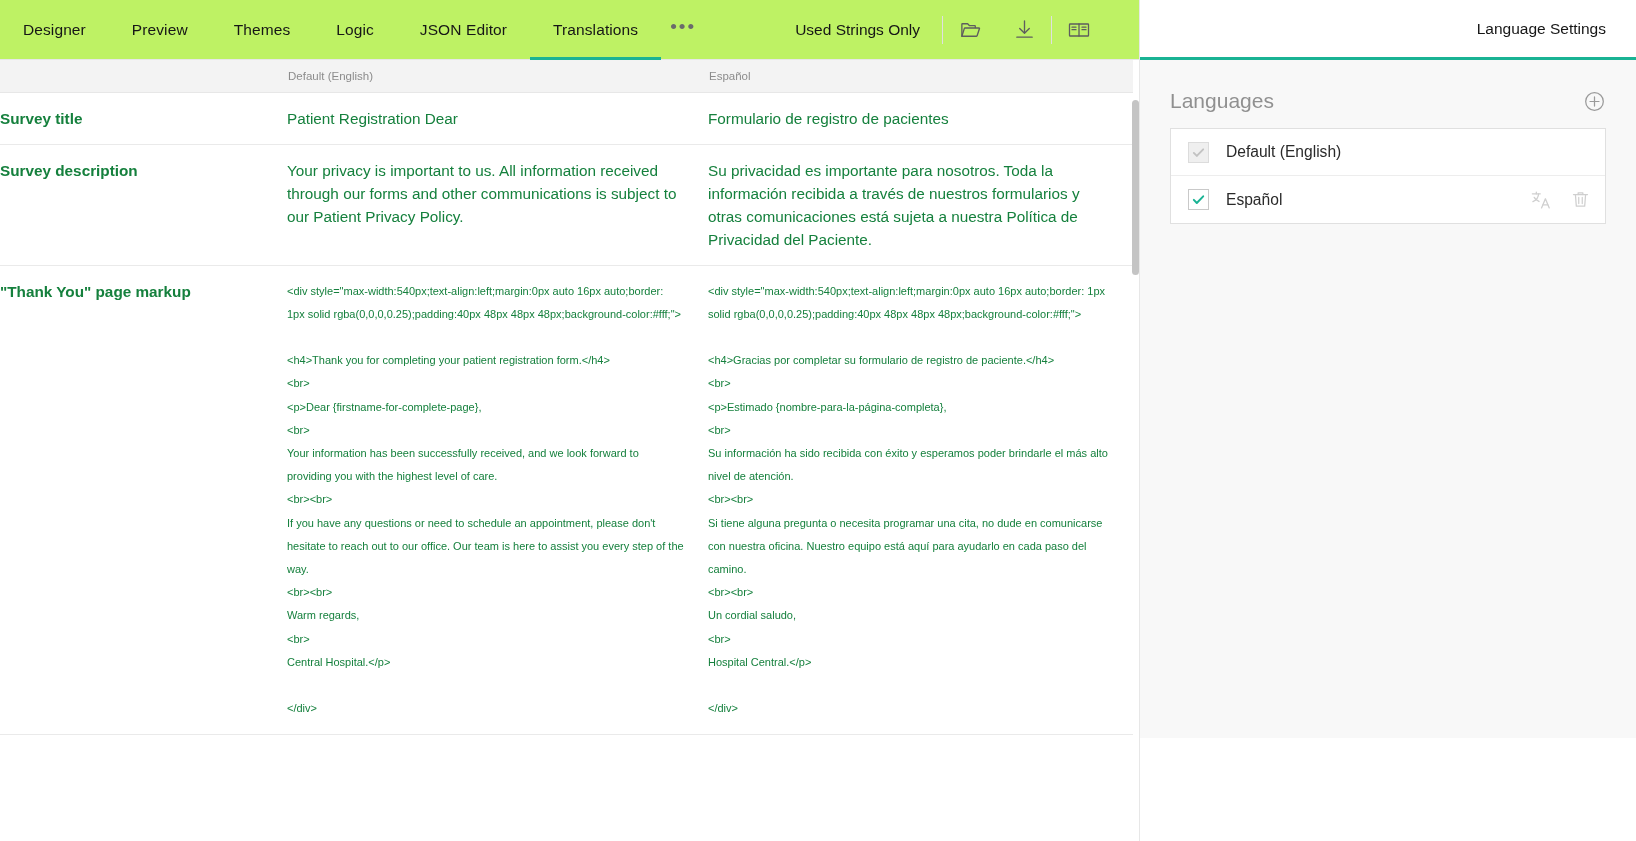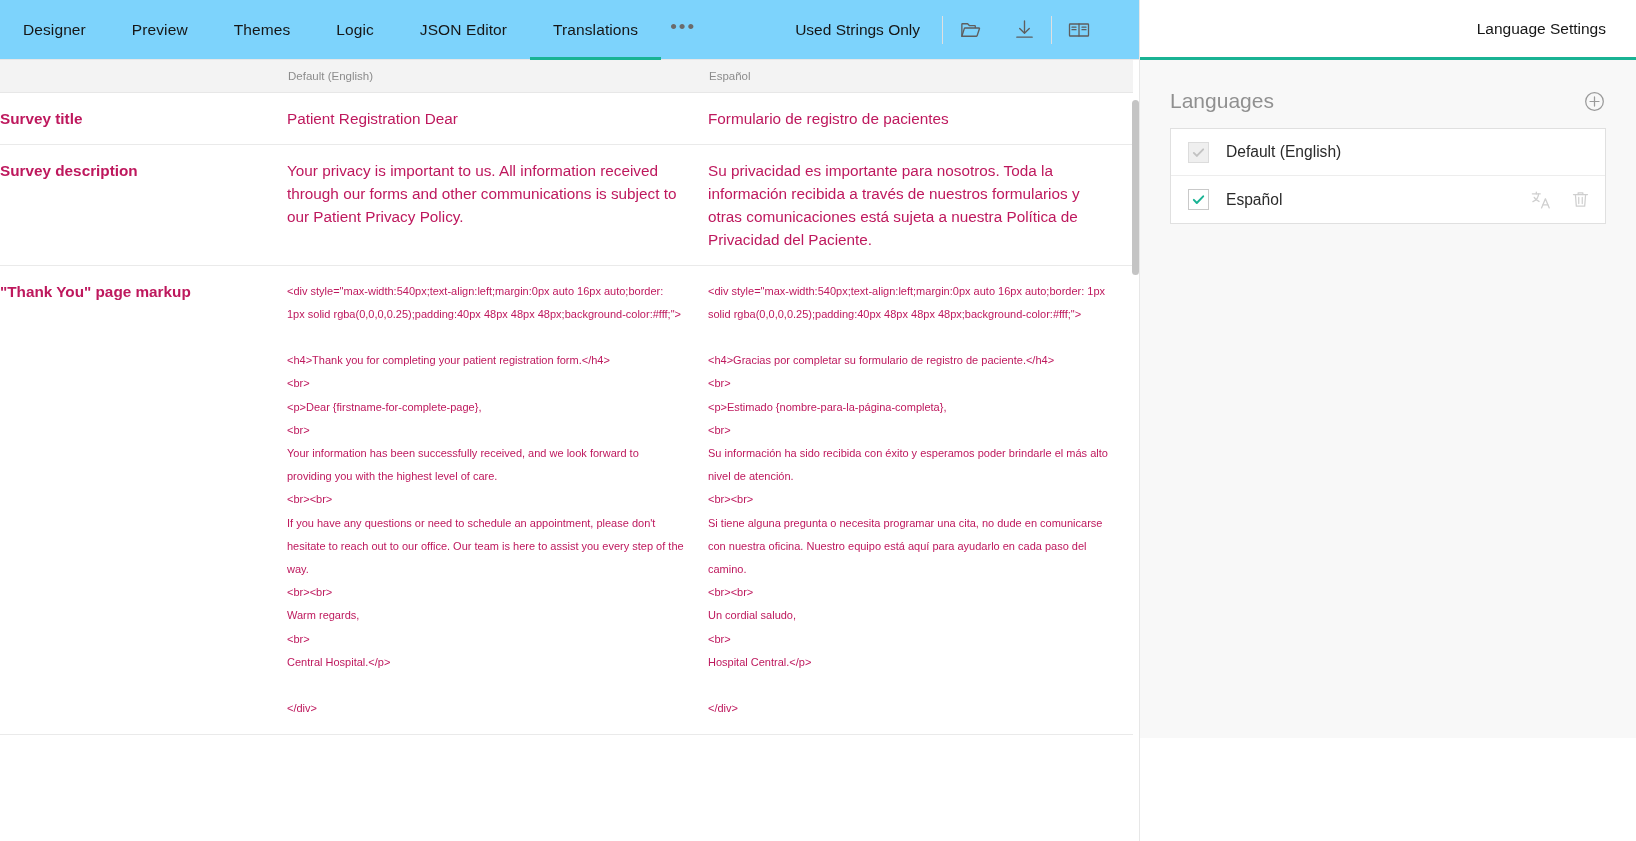--- a/index.html
+++ b/index.html
@@ -17,21 +17,21 @@
     position: relative;
     background: #fff;
     border-right: 1px solid #e7e7e7;
     display: flex; flex-direction: column;
   }
 
   
   #tabbar {
     height: 60px; min-height: 60px;
     display: flex; align-items: stretch;
-    background: #7dd3fc;
+    background: #bef264;
     border-bottom: 1px solid #e7e7e7;
     position: relative;
   }
   .tab {
     display: flex; align-items: center; justify-content: center;
     padding: 0 23px;
     font-size: 15.5px; color: #161616;
     cursor: pointer; position: relative;
     white-space: nowrap;
     letter-spacing: .1px;
@@ -86,21 +86,21 @@
   }
   #tr-table thead th.h-label { padding-left: 24px; }
   #tr-table thead th.h-en    { padding-left: 1px; }
   #tr-table thead th.h-es    { padding-left: 1px; }
 
   #tr-table tbody td {
     vertical-align: top;
     border-bottom: 1px solid #eaeaea;
     padding: 14px 24px 14px 0;
     font-size: 15.3px;
-    color: #be185d;
+    color: #15803d;
     line-height: 23px;
   }
   td.lab {
     padding-left: 24px;
     font-weight: bold;
     font-size: 15.2px;
     color: #0d0d0d;
   }
   td.val { padding-left: 1px; }
   td.val .valtext { display: block; }

